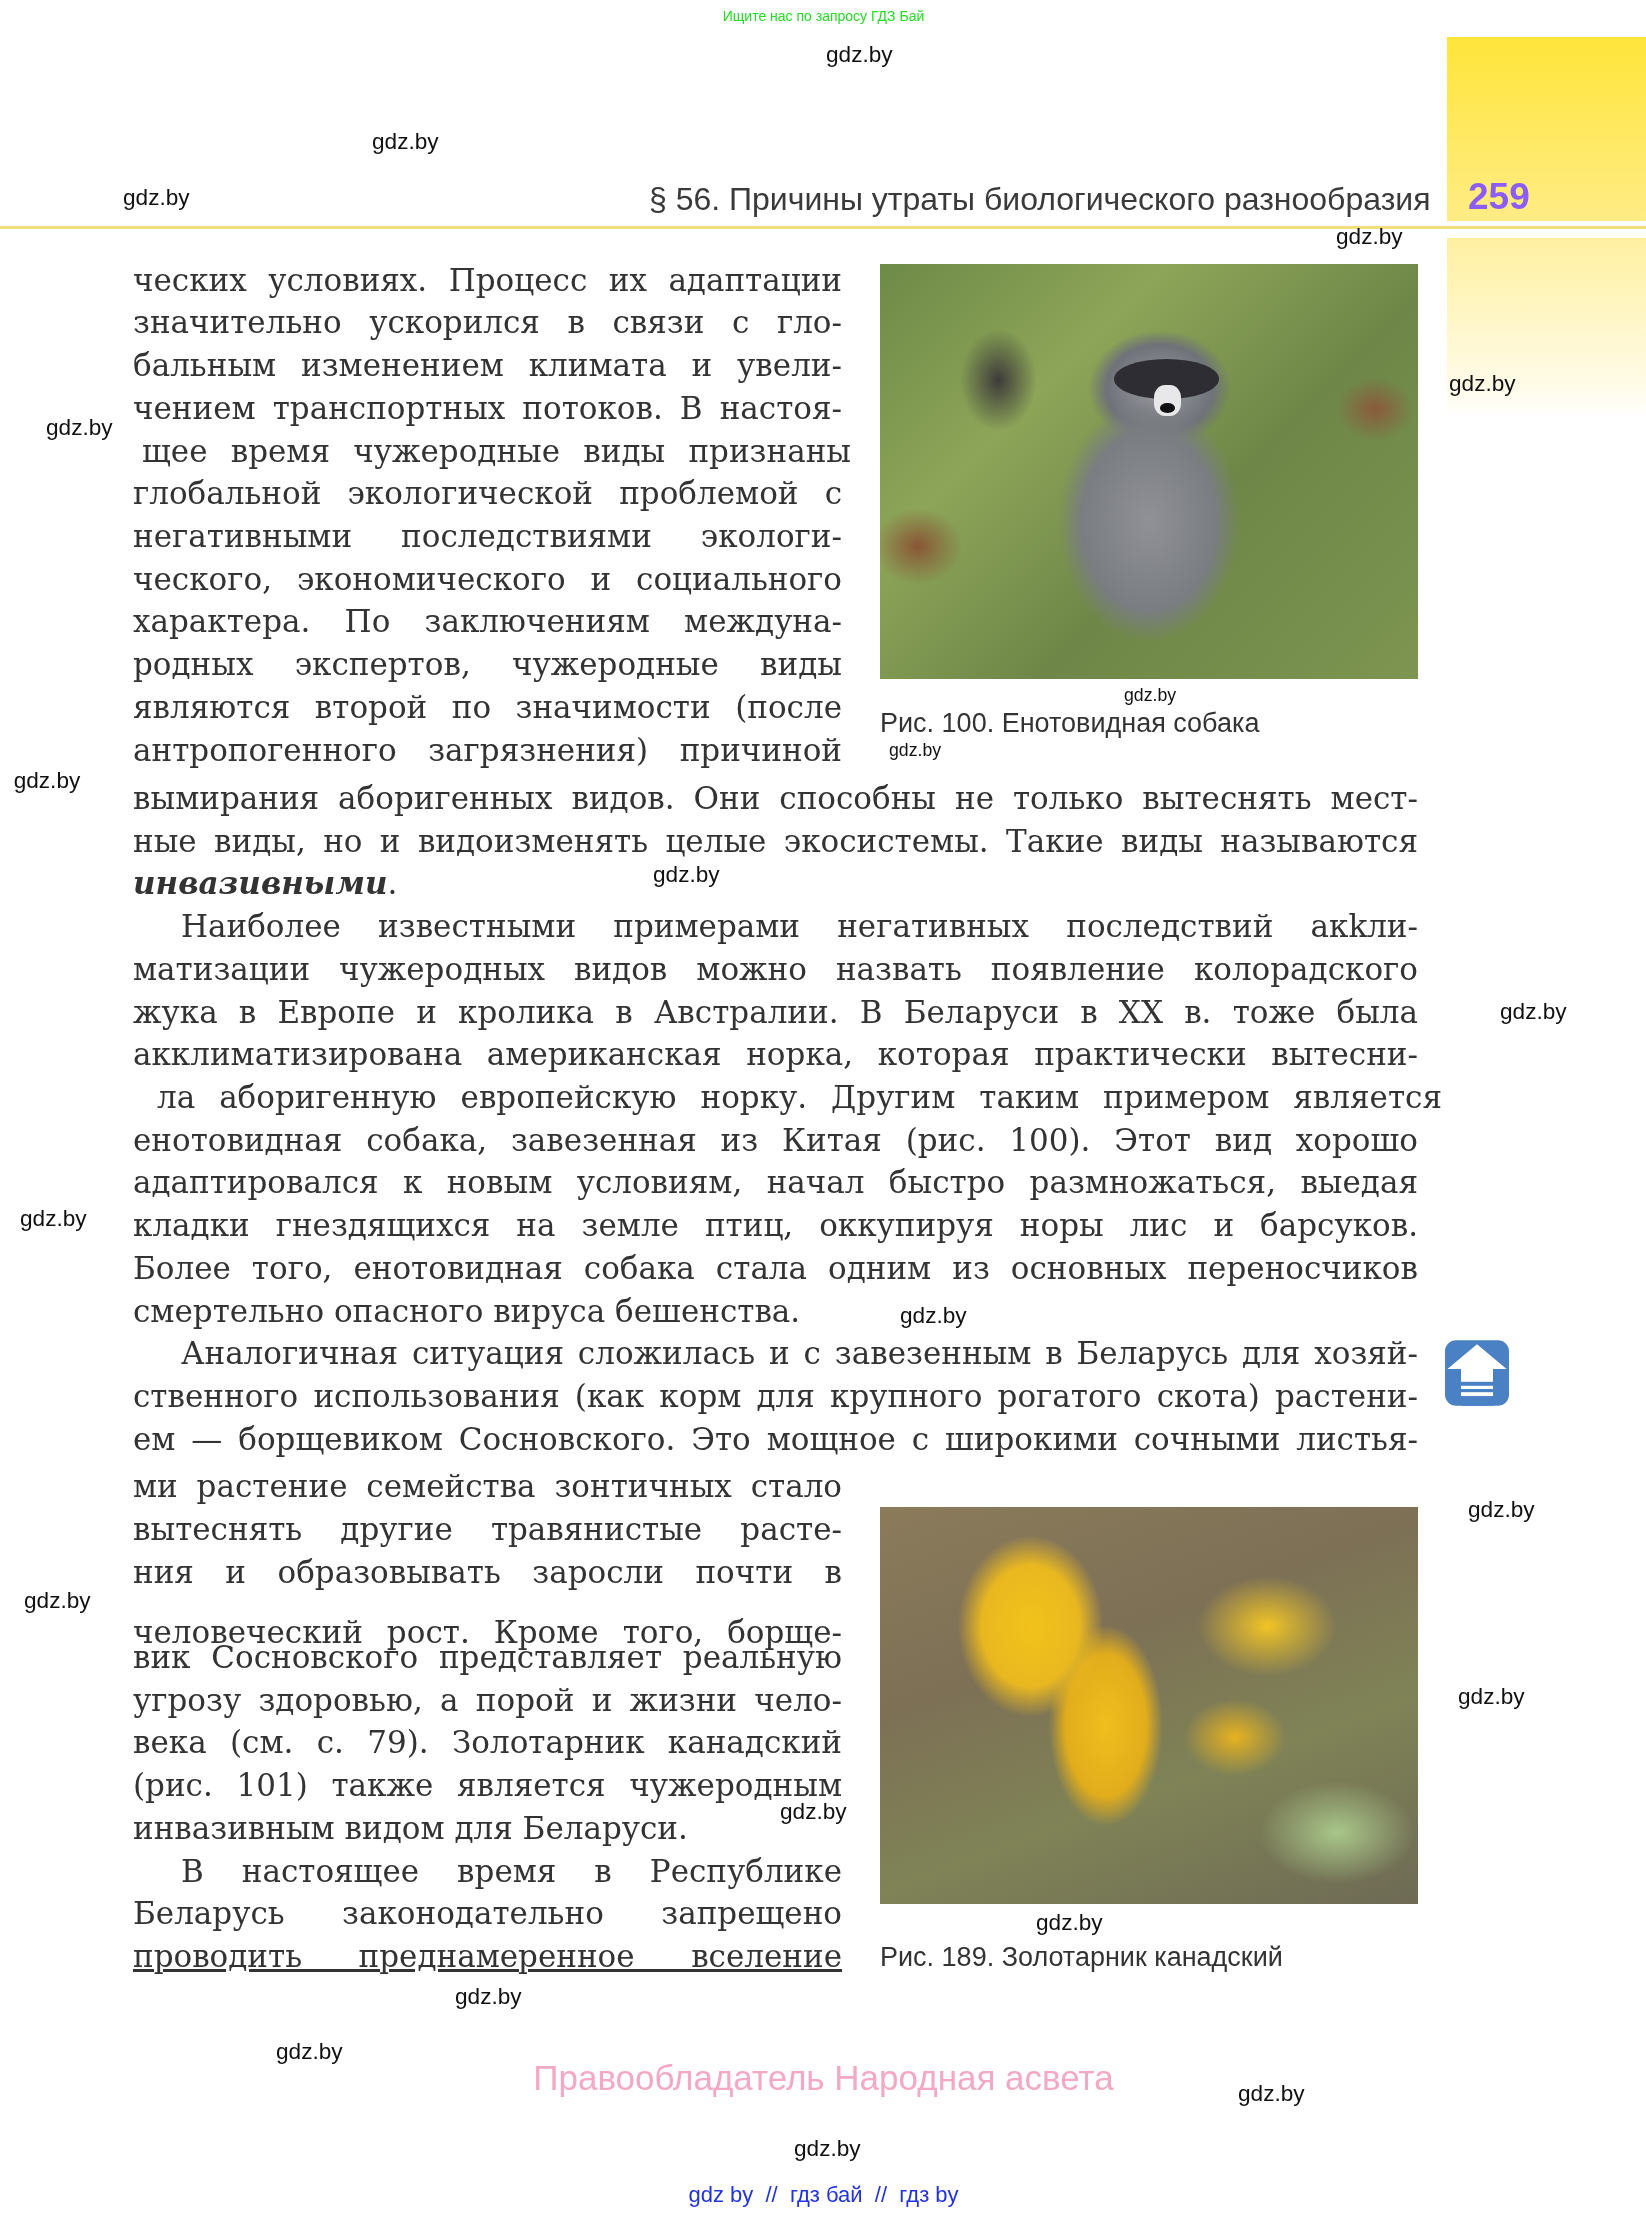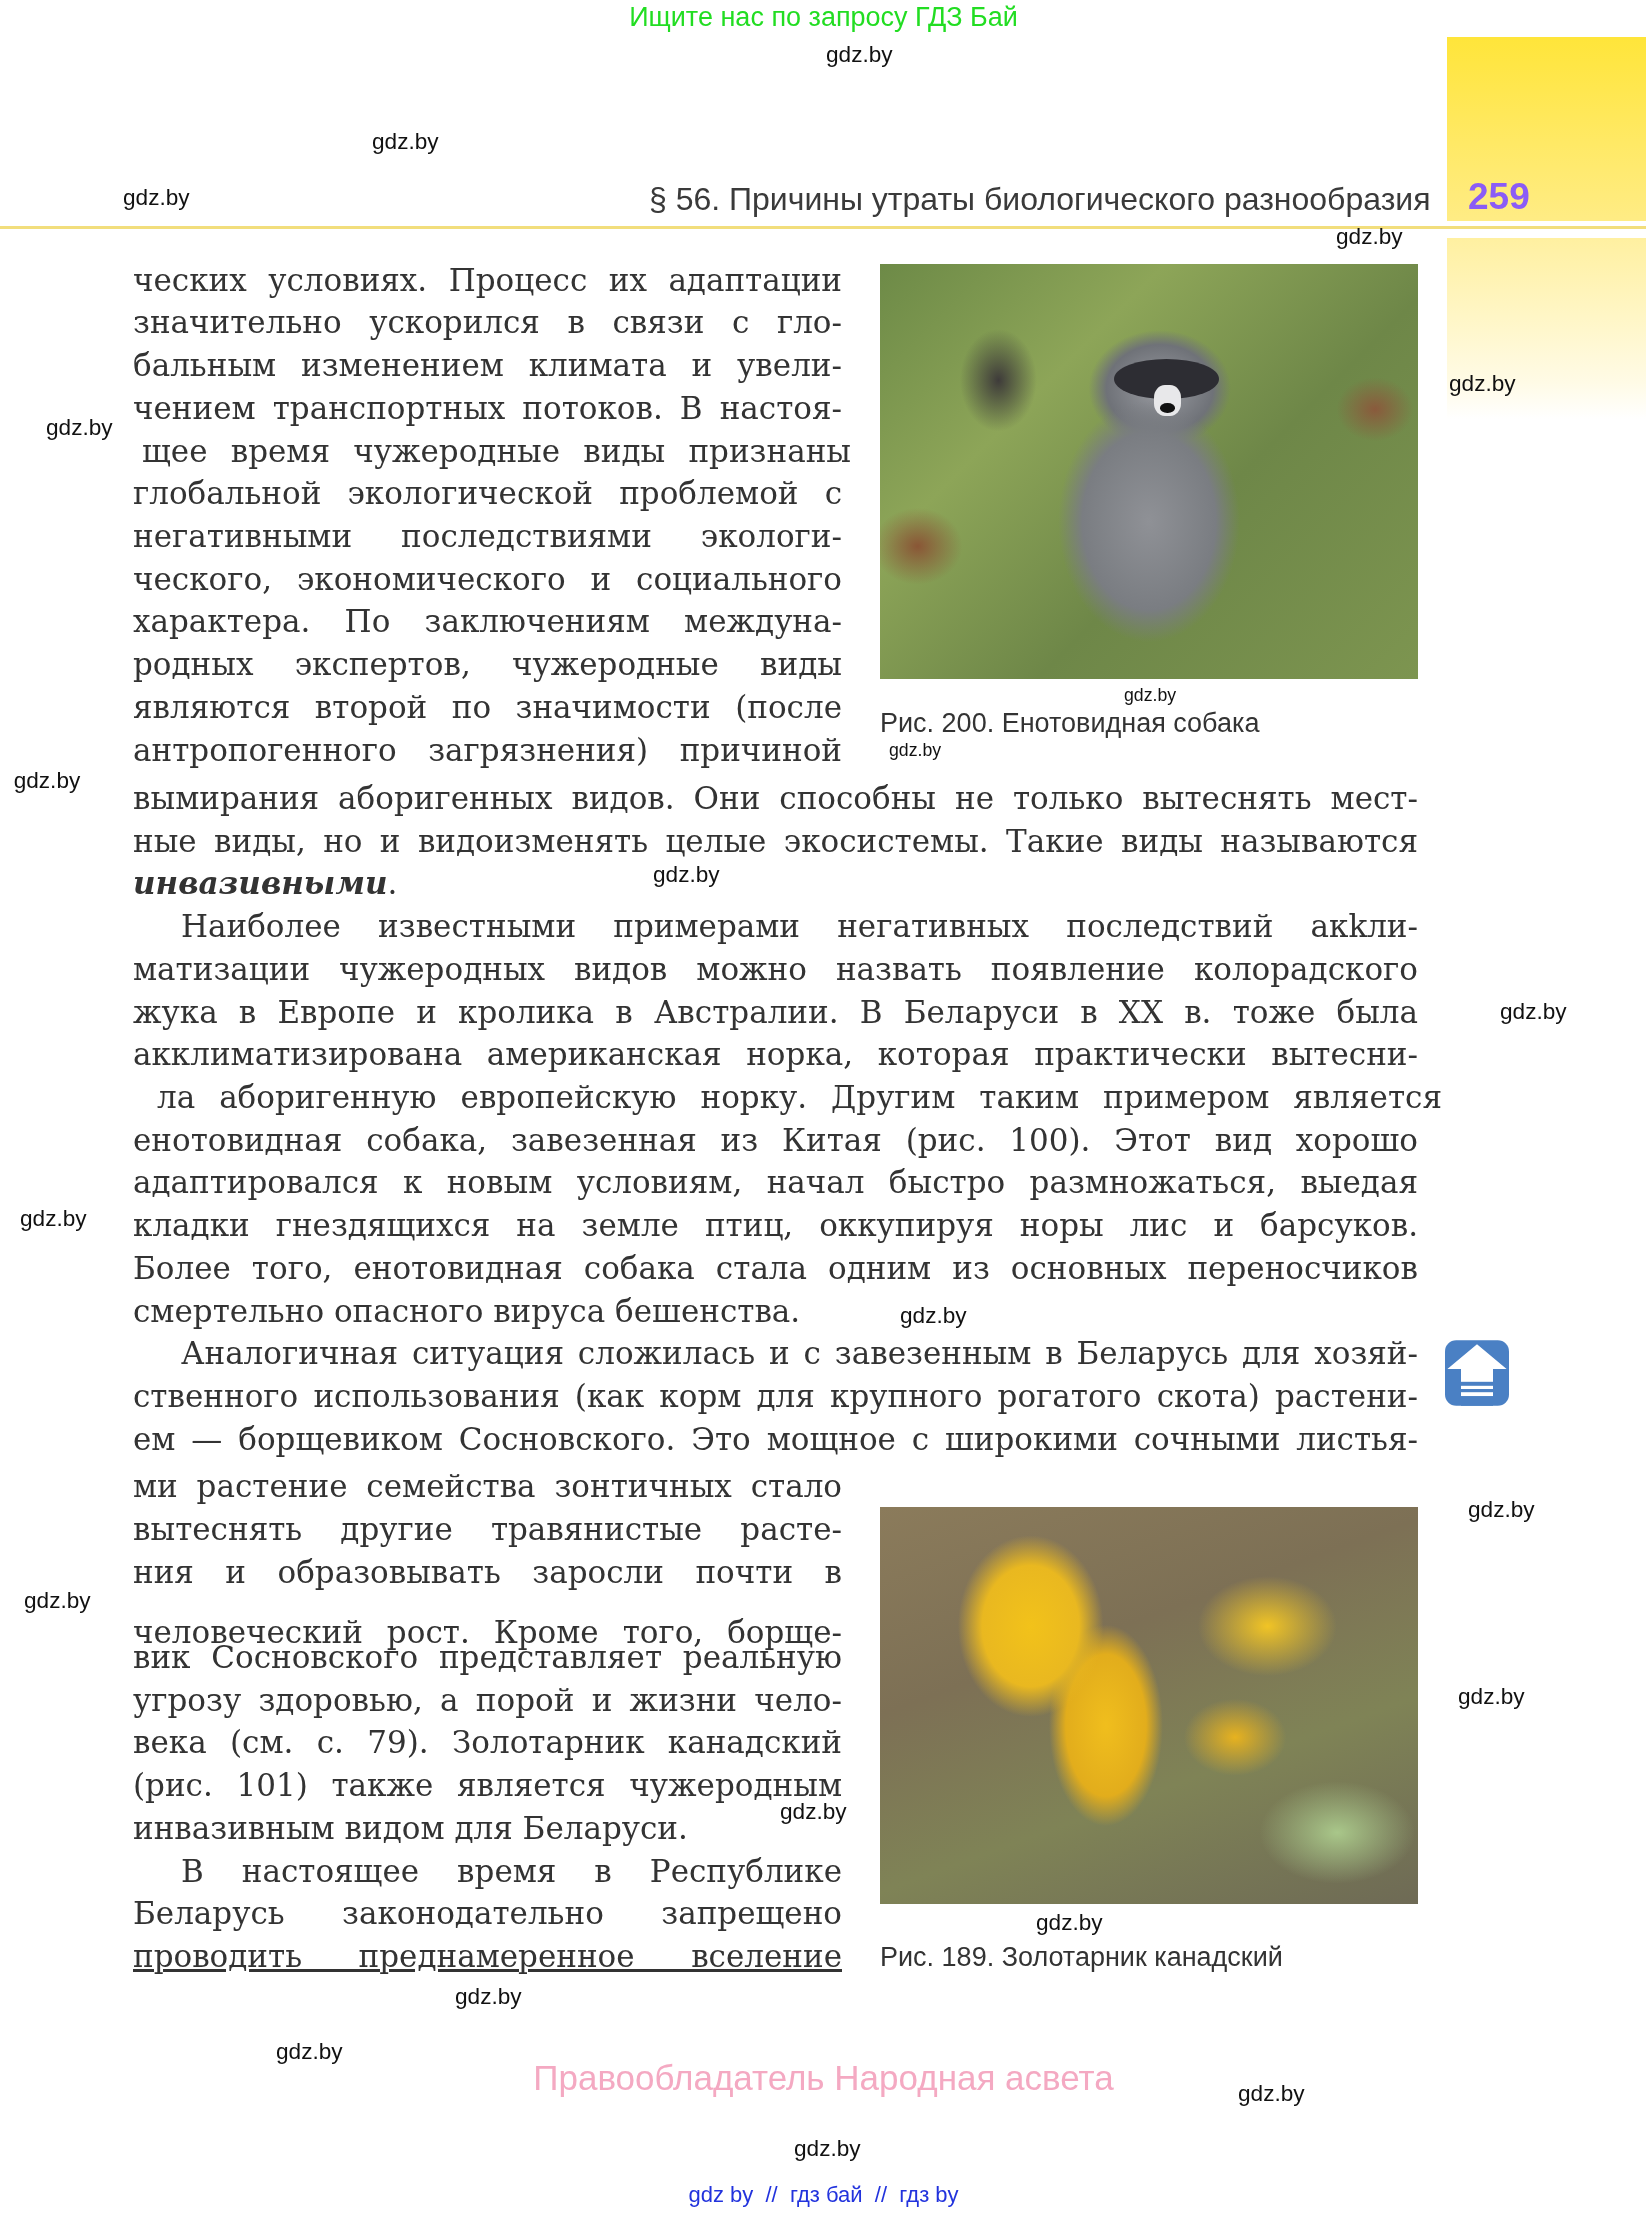--- a/index.html
+++ b/index.html
@@ -1,19 +1,19 @@
 <!DOCTYPE html>
 <html style="font-size:13px"><head>
 <meta charset="utf-8">
 <style>
   html, body { margin: 0; padding: 0; background: #ffffff; }
   body { width: 1647px; height: 2216px; position: relative; overflow: hidden; }
   .abs { position: absolute; }
-  .top-banner { left: 0; width: 1647px; top: 2px; text-align: center; color: #22dd22;
-    font-family: "Liberation Sans", sans-serif; font-size: 27px; }
+  .top-banner { left: 0; width: 1647px; top: 8px; text-align: center; color: #22dd22;
+    font-family: "Liberation Sans", sans-serif; font-size: 14px; }
   .wm { position: absolute; font-family: "Liberation Sans", sans-serif; font-size: 22.6px; color: #111; white-space: nowrap; }
   .wm.small { font-size: 17.7px; }
   .tab-top { left: 1447px; top: 37px; width: 200px; height: 184px;
     background: linear-gradient(to bottom, #ffe53a 0%, #ffec85 100%); }
   .tab-bottom { left: 1447px; top: 238px; width: 200px; height: 181px;
     background: linear-gradient(to bottom, #fff0a0 0%, #fffbe6 80%, #ffffff 100%); }
   .header-rule { left: 0; top: 226px; width: 1647px; height: 3.2px; background: #f2de7c; }
   .page-num { left: 1468px; top: 176px; font-family: "Liberation Sans", sans-serif; font-weight: bold;
     font-size: 37px; color: #8b5cf6; }
   .section-title { left: 649px; top: 181px; font-family: "Liberation Sans", sans-serif; font-size: 32px;
@@ -106,21 +106,21 @@
   <div class="line narrow indent" style="top: 1850px; white-space: normal; overflow: hidden;">В настоящее время в Республике</div>
   <div class="line narrow" style="top: 1892px; white-space: normal; overflow: hidden;">Беларусь законодательно запрещено</div>
   <div class="line narrow" style="top: 1935px; white-space: normal; overflow: hidden; text-decoration: underline;">проводить преднамеренное вселение</div>
 </div>
 
 <div class="photo photo-raccoon">
   <div class="raccoon-mask"></div>
   <div class="raccoon-snout"></div>
   <div class="raccoon-nose"></div>
 </div>
-<div class="caption" style="left:880px; top:708px">Рис. 200. Енотовидная собака</div>
+<div class="caption" style="left:880px; top:708px">Рис. 100. Енотовидная собака</div>
 
 <div class="photo photo-goldenrod"></div>
 <div class="caption" style="left:880px; top:1942px">Рис. 189. Золотарник канадский</div>
 
 <div class="home-icon">
   <svg width="64" height="66" viewBox="0 0 80 82">
     <rect x="0" y="0" width="80" height="82" rx="14" ry="14" fill="#4a80c4"></rect>
     <polygon points="40,5 77,36 60,36 60,70 20,70 20,36 3,36" fill="#ffffff"></polygon>
     <rect x="20" y="52" width="40" height="5" fill="#4a80c4"></rect>
     <rect x="20" y="61" width="40" height="4" fill="#4a80c4"></rect>

